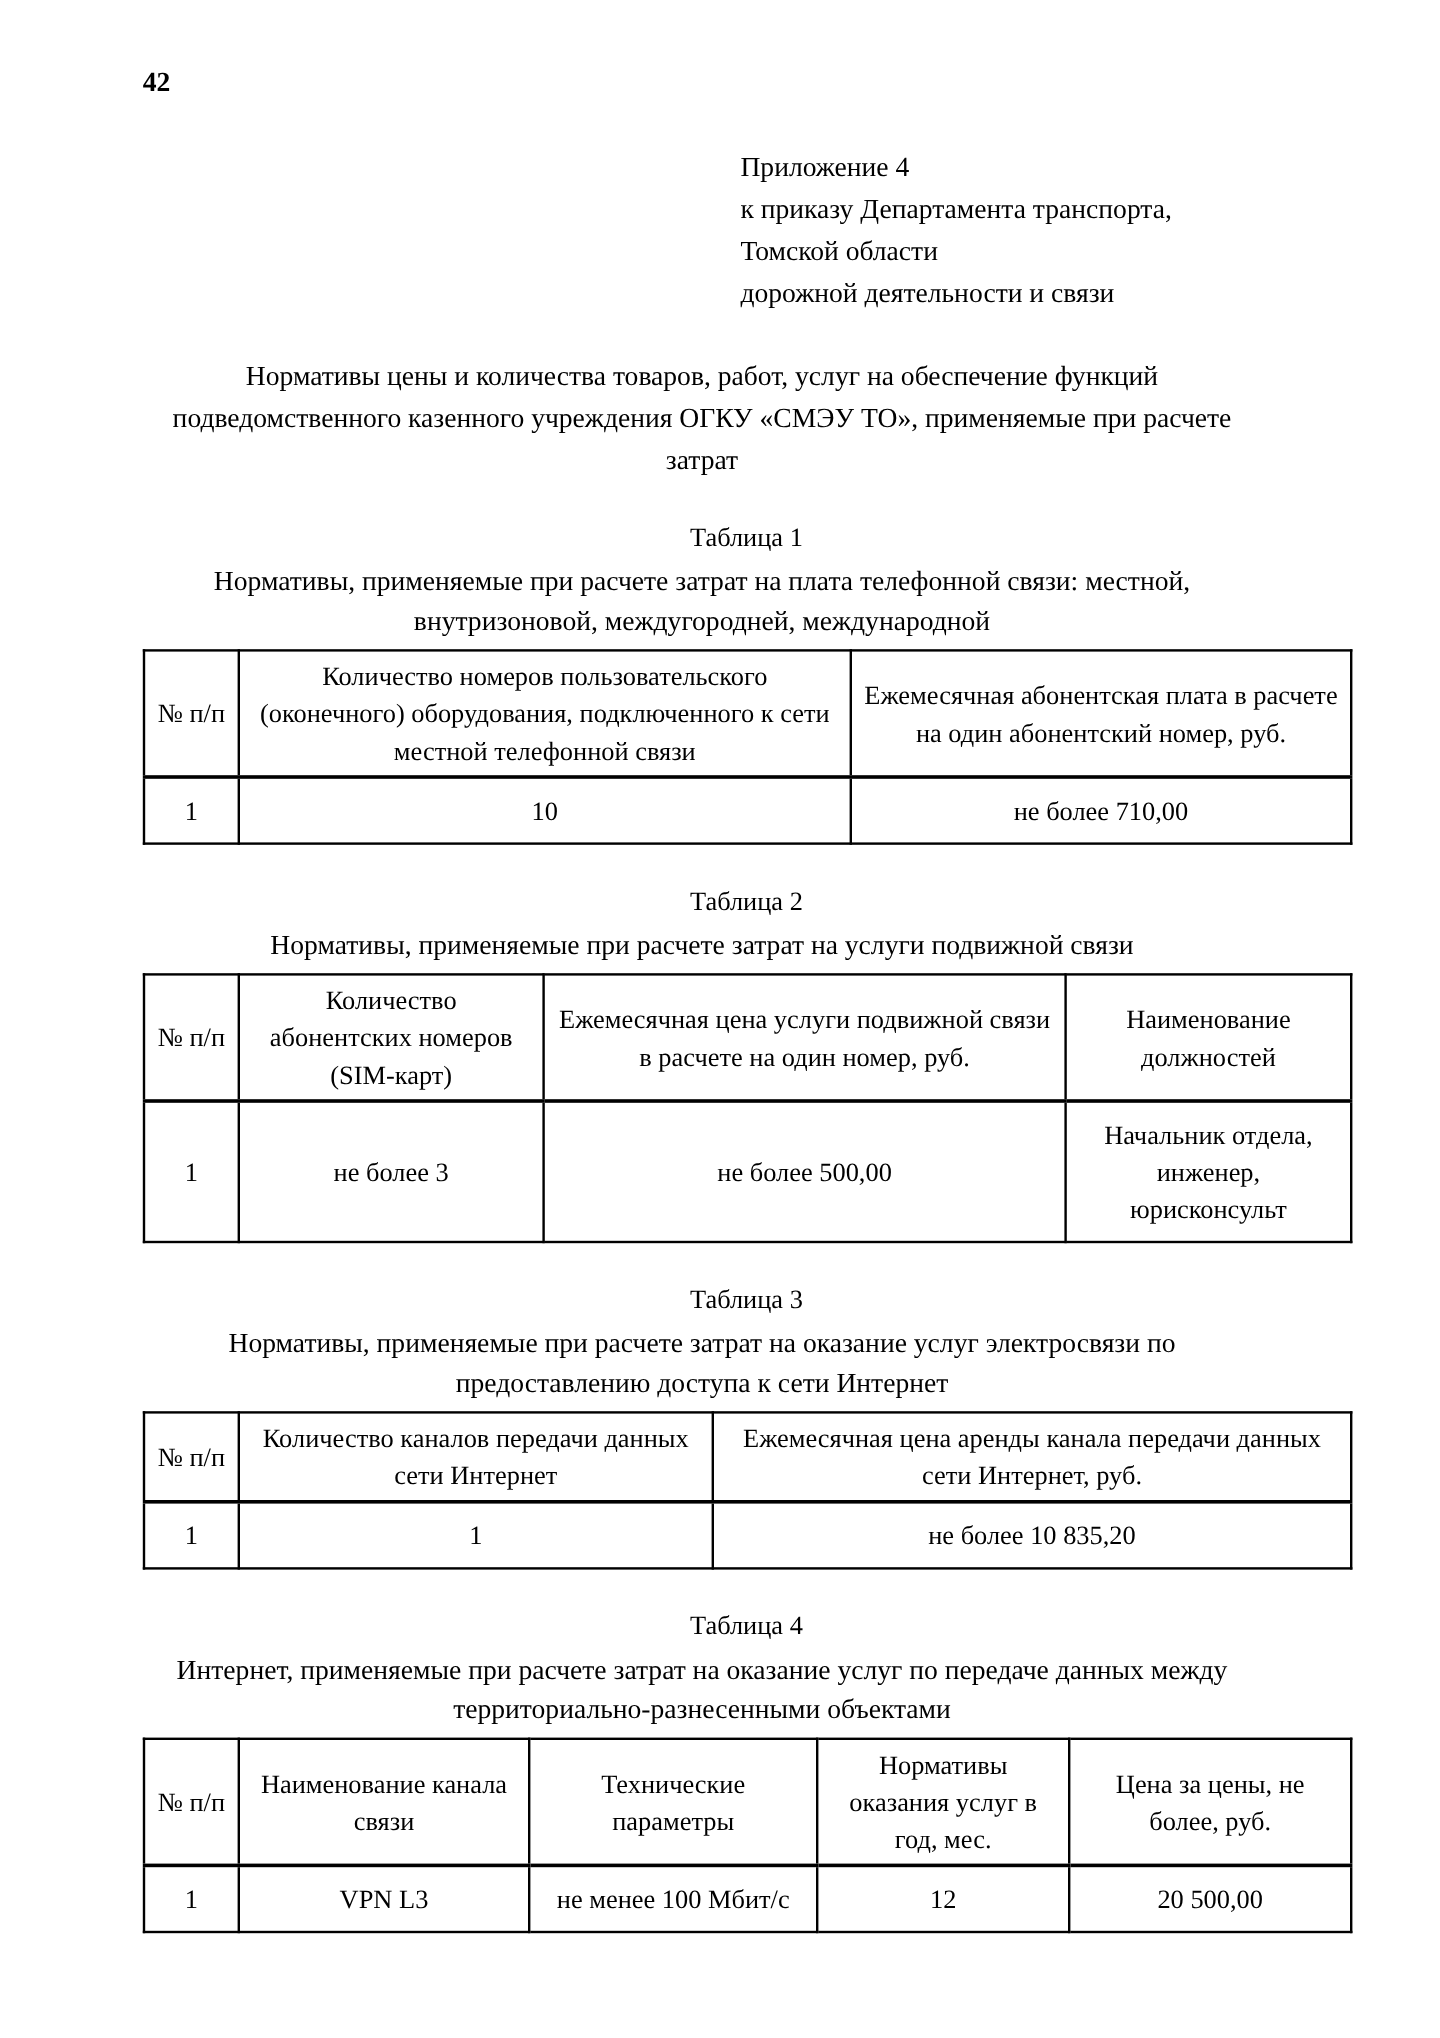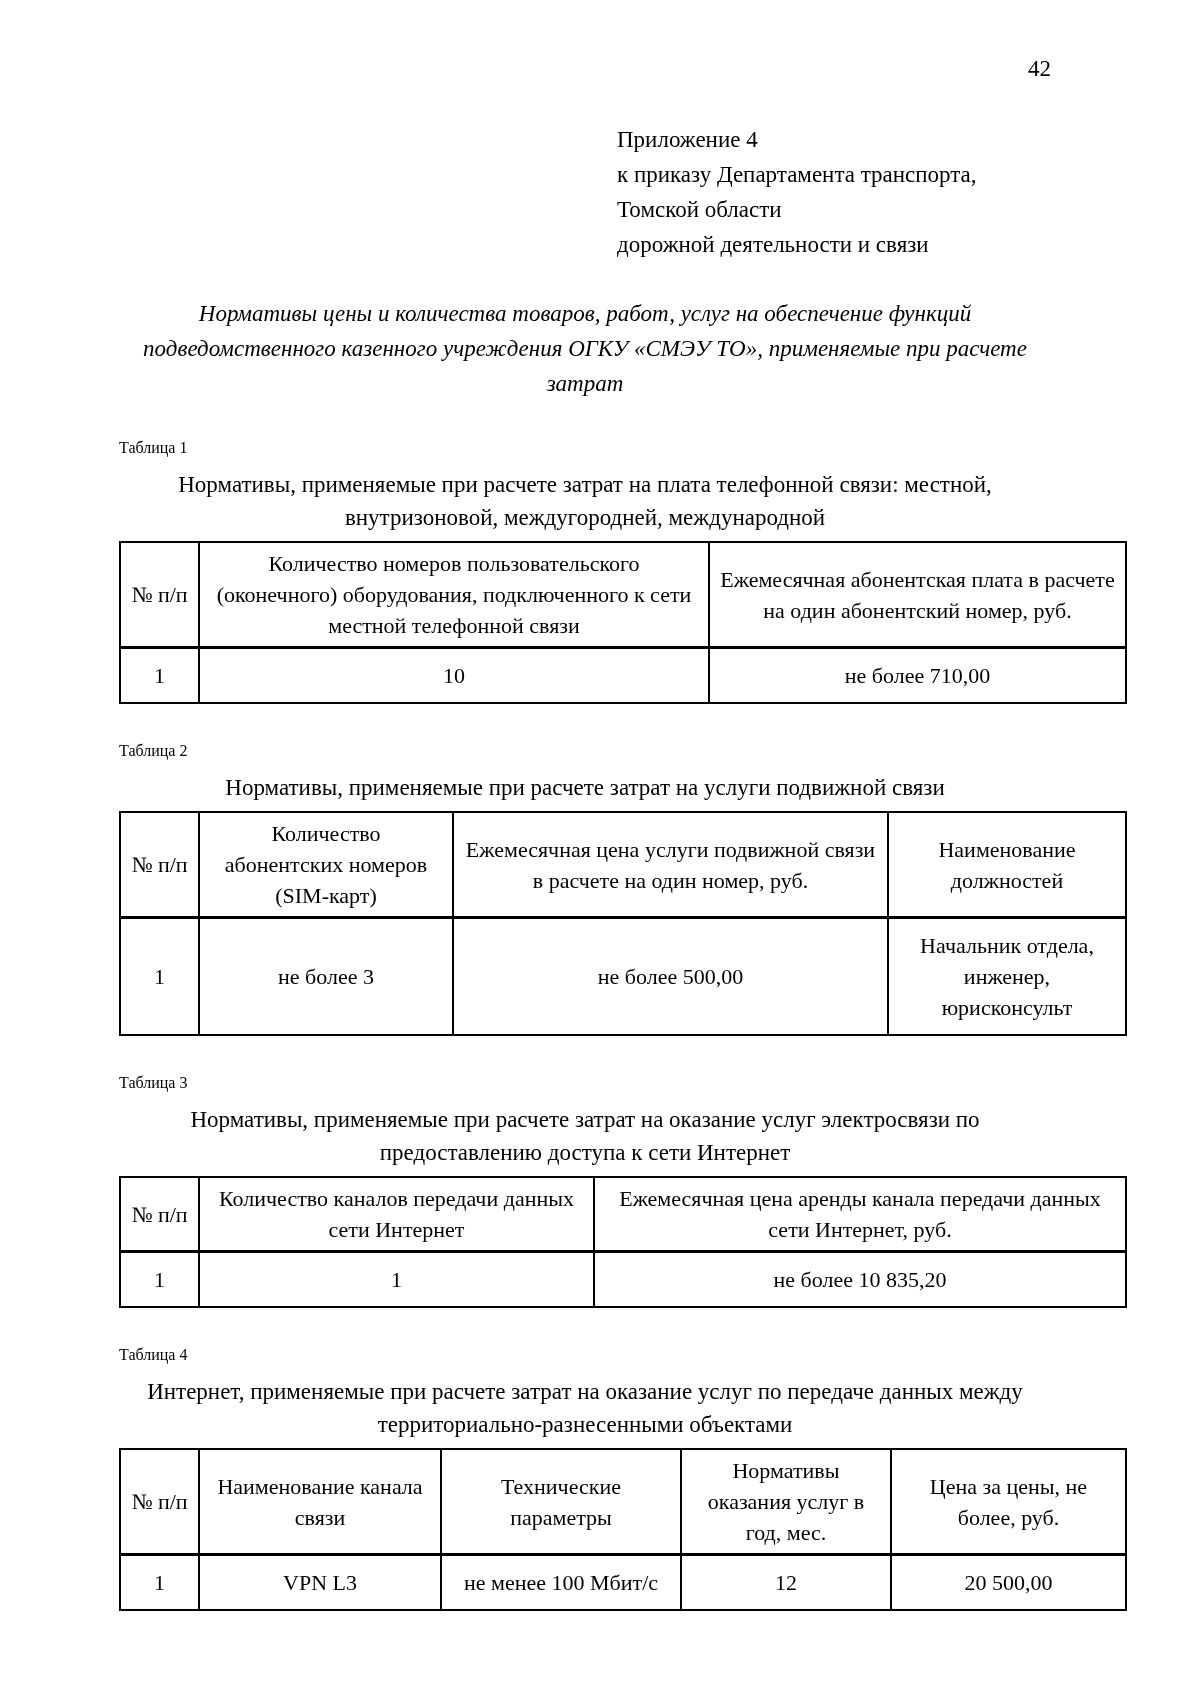--- a/index.html
+++ b/index.html
@@ -15,42 +15,41 @@
     color: #000000;
   }
   .page {
     box-sizing: border-box;
     width: 1200px;
     height: 1698px;
     padding: 56px 75px 0 119px;
   }
   .page-number {
     font-size: 23px;
-    font-weight: normal;
-    text-align: right;
+    font-weight: bold;
+    text-align: left;
     margin: 0 74px 40px 0;
   }
   .appendix {
     font-size: 23px;
     line-height: 35px;
     margin-left: 498px;
     margin-bottom: 34px;
   }
   .doc-title {
     font-size: 23px;
     font-weight: normal;
     line-height: 35px;
     text-align: center;
     margin: 0 74px 0 0;
-    font-style: italic;
   }
   .table-section { margin-top: 32px; }
   .table-label {
-    font-size: 16px;
-    text-align: left;
+    font-size: 22px;
+    text-align: center;
     margin-bottom: 5px;
     line-height: 30px;
   }
   .table-caption {
     font-size: 23px;
     line-height: 33px;
     text-align: center;
     margin: 0 74px 7px 0;
   }
   table.doc-table {

